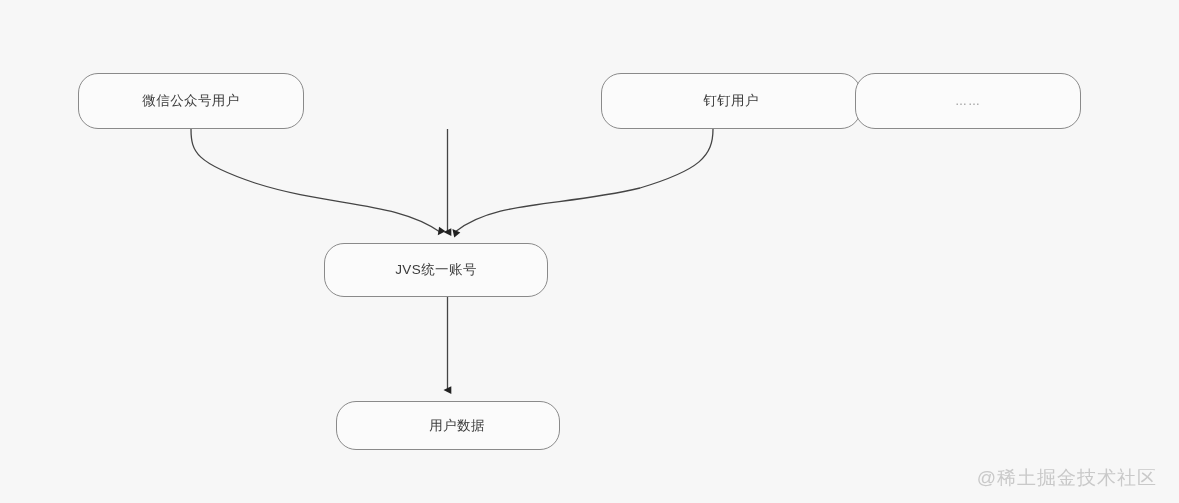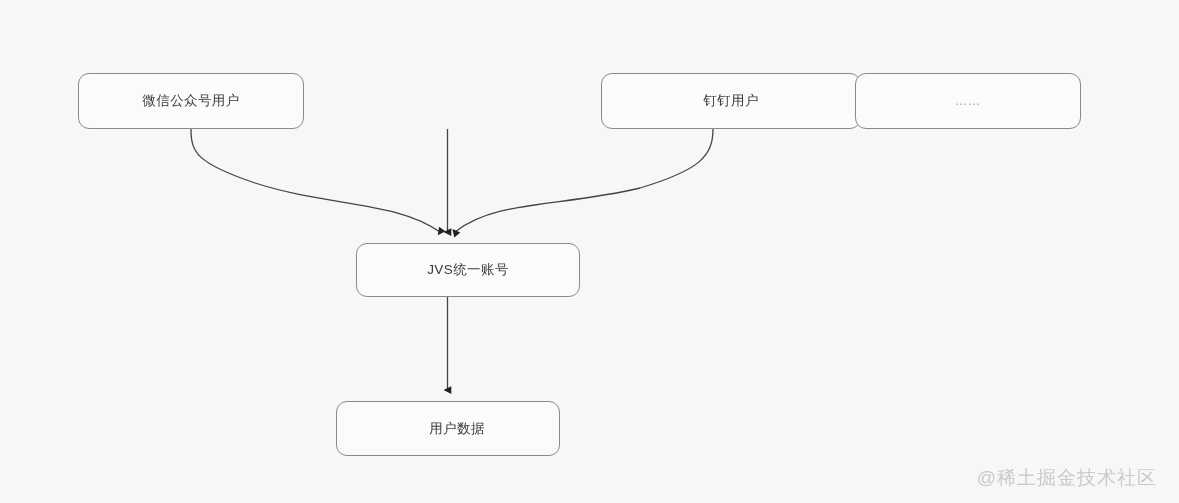--- a/index.html
+++ b/index.html
@@ -25,21 +25,21 @@
     top: 0;
     width: 1179px;
     height: 503px;
     pointer-events: none;
   }
   .node {
     position: absolute;
     box-sizing: border-box;
     background: #fbfbfb;
     border: 1.3px solid #8a8a8a;
-    border-radius: 11px;
+    border-radius: 20px;
     display: flex;
     align-items: center;
     justify-content: center;
     z-index: 2;
   }
   .node-label {
     font-size: 13.5px;
     color: #3b3b3b;
     letter-spacing: 0.4px;
     line-height: 1;
@@ -47,22 +47,22 @@
   }
   .node-label.muted {
     color: #9a9a9a;
     letter-spacing: 1px;
     font-size: 12px;
   }
   #n1 { left: 78px;  top: 73px;  width: 226px; height: 56px; }
   #n2 { left: 335px; top: 73px;  width: 226px; height: 56px; }
   #n3 { left: 601px; top: 73px;  width: 260px; height: 56px; }
   #n4 { left: 855px; top: 73px;  width: 226px; height: 56px; }
-  #n5 { left: 356px; top: 243px; width: 224px; height: 54px; justify-content: center; }
-  #n6 { left: 336px; top: 401px; width: 224px; height: 55px; padding-left: 18px; }
+  #n5 { left: 324px; top: 243px; width: 224px; height: 54px; justify-content: center; }
+  #n6 { left: 336px; top: 401px; width: 224px; height: 49px; padding-left: 18px; }
   #watermark {
     position: absolute;
     right: 22px;
     bottom: 12px;
     font-size: 19px;
     color: #c9c9c9;
     letter-spacing: 1px;
     z-index: 3;
     user-select: none;
   }

